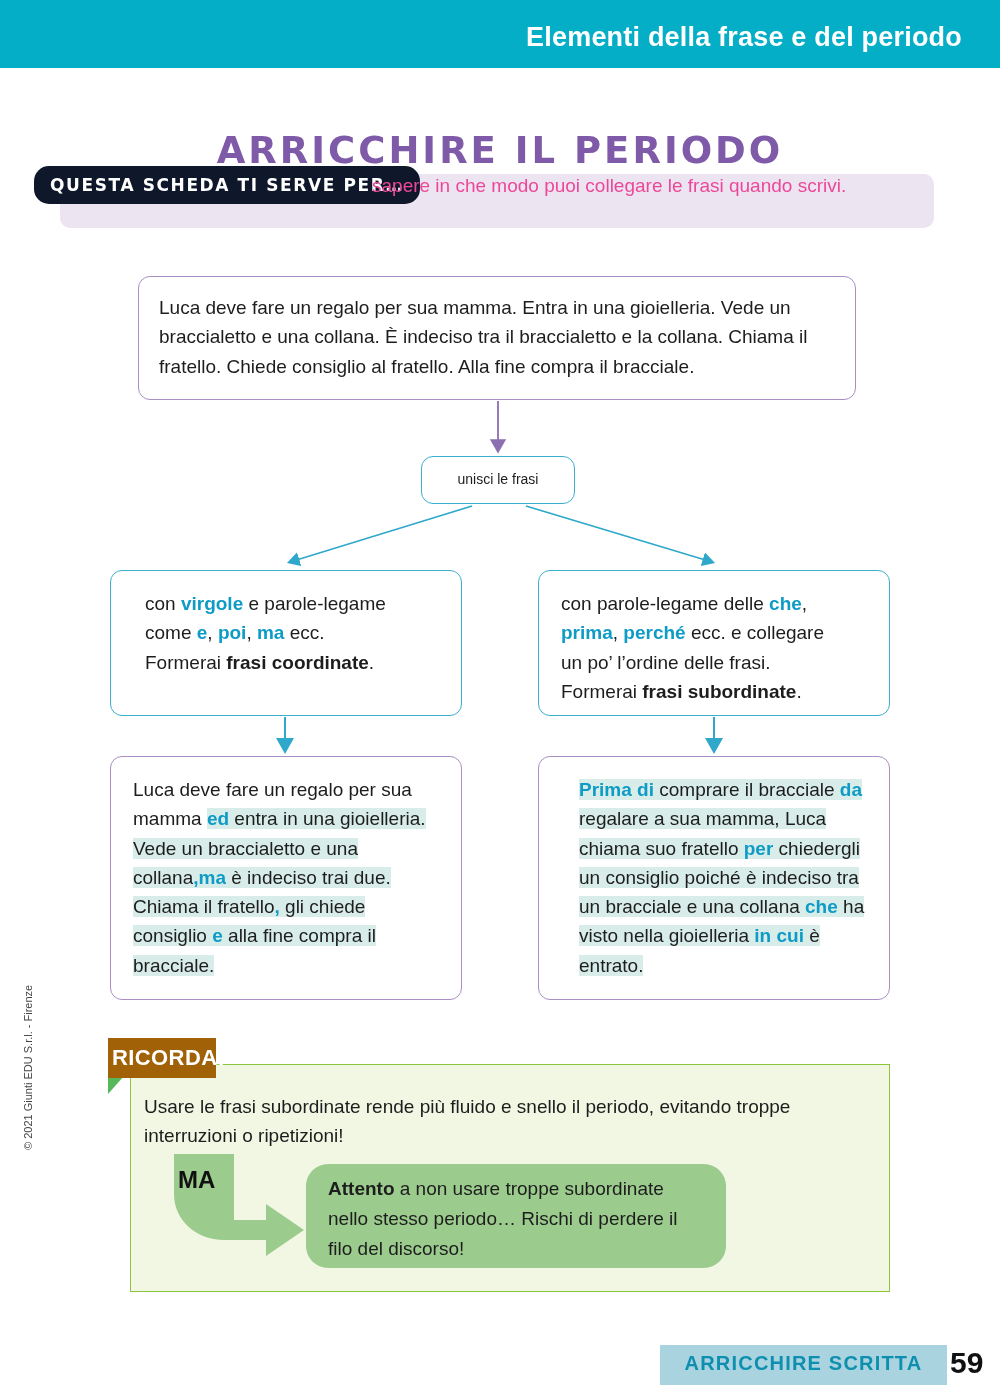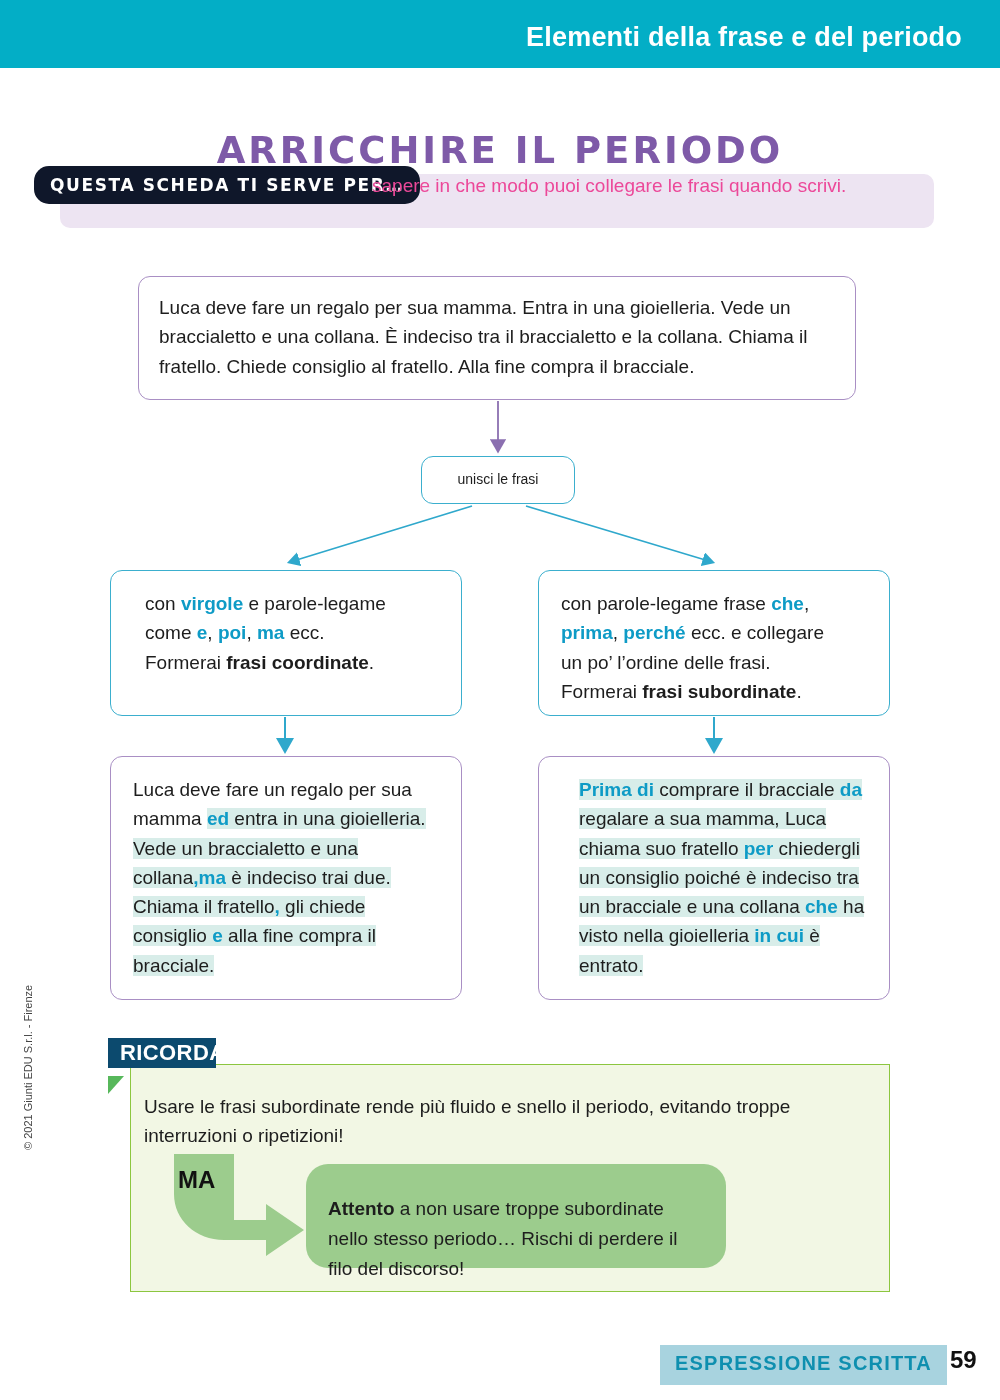--- a/index.html
+++ b/index.html
@@ -76,58 +76,58 @@
 
   .arrows{ position:absolute; left:0; top:0; width:1000px; height:1400px; pointer-events:none; }
 
   
   .ricorda-wrap{ position:absolute; left:130px; top:1064px; width:760px; height:228px; }
   .ricorda-box{
     position:absolute; left:0; top:0; width:760px; height:228px;
     box-sizing:border-box; background:#F2F7E4; border:1.4px solid #8CC63F;
   }
   .ricorda-badge{
-    position:absolute; left:-22px; top:-26px; width:108px; height:30px;
-    background:#0c4a6e; color:#ffffff;
+    position:absolute; left:-22px; top:-26px; width:108px; height:40px;
+    background:#a16207; color:#ffffff;
     font-size:22px; font-weight:bold; letter-spacing:.4px;
-    display:flex; align-items:center; padding-left:12px;
+    display:flex; align-items:center; padding-left:4px;
     box-sizing:border-box;
   }
   .ricorda-tail{
     position:absolute; left:-22px; top:12px; width:16px; height:18px;
     background:#57B85B; clip-path:polygon(0 0,100% 0,0 100%);
   }
   .ricorda-text{
     position:absolute; left:14px; top:28px; width:716px;
     font-size:19px; color:#1d1d1d; line-height:1.55;
   }
   .ma-label{
     position:absolute; left:48px; top:102px;
     font-size:24px; font-weight:bold; color:#111; z-index:3;
   }
   .attento-bubble{
     position:absolute; left:176px; top:100px; width:420px; height:104px;
     box-sizing:border-box; background:#9CCC8D; border-radius:22px;
-    padding:30px 22px 0 22px;
+    padding:10px 22px 0 22px;
     font-size:19px; color:#1d1d1d; line-height:1.58;
   }
 
   
   .footer-strip{
     position:absolute; left:660px; top:1345px; width:287px; height:40px;
     background:#A8D3DF;
   }
   .footer-label{
     position:absolute; left:660px; top:1352px; width:287px;
     text-align:center; color:#0E8FAF;
     font-size:20px; font-weight:bold; letter-spacing:1.2px;
   }
   .page-num{
     position:absolute; left:950px; top:1346px;
-    font-size:24px; font-weight:bold; color:#111;
+    font-size:30px; font-weight:bold; color:#111;
   }
   .copyright{
     position:absolute; left:22px; top:1150px;
     font-size:11px; color:#444;
     transform:rotate(-90deg); transform-origin:left top;
     white-space:nowrap;
   }
 </style>
 </head>
 <body>
@@ -151,21 +151,21 @@
   <span>unisci le frasi</span>
 </div>
 
 <div class="fbox bx-cyan" id="box-coord">
   <span>con </span><span class="kw">virgole</span><span> e parole-legame</span><br>
   <span>come </span><span class="kw">e</span><span>, </span><span class="kw">poi</span><span>, </span><span class="kw">ma</span><span> ecc.</span><br>
   <span>Formerai </span><span class="bold">frasi coordinate</span><span>.</span>
 </div>
 
 <div class="fbox bx-cyan" id="box-subord">
-  <span>con parole-legame frase </span><span class="kw">che</span><span>,</span><br>
+  <span>con parole-legame delle </span><span class="kw">che</span><span>,</span><br>
   <span class="kw">prima</span><span>, </span><span class="kw">perché</span><span> ecc. e collegare</span><br>
   <span>un po’ l’ordine delle frasi.</span><br>
   <span>Formerai </span><span class="bold">frasi subordinate</span><span>.</span>
 </div>
 
 <div class="fbox bx-purple" id="box-ex-left">
   <span>Luca deve fare un regalo per sua mamma </span><span class="kw hl">ed</span><span class="hl"> entra in una gioielleria. Vede un braccialetto e una collana</span><span class="kw hl">,</span><span class="kw hl">ma</span><span class="hl"> è indeciso trai due. Chiama il fratello</span><span class="kw hl">,</span><span class="hl"> gli chiede consiglio </span><span class="kw hl">e</span><span class="hl"> alla fine compra il bracciale.</span>
 </div>
 
 <div class="fbox bx-purple" id="box-ex-right">
@@ -199,15 +199,15 @@
              C30,90 8,70 8,44 Z" fill="#9CCC8D"></path>
   </svg>
   <div class="ma-label">MA</div>
 
   <div class="attento-bubble">
     <span class="bold">Attento</span><span> a non usare troppe subordinate nello stesso periodo… Rischi di perdere il filo del discorso!</span>
   </div>
 </div>
 
 <div class="footer-strip"></div>
-<div class="footer-label">ESPRESSIONE SCRITTA</div>
+<div class="footer-label">ARRICCHIRE SCRITTA</div>
 <div class="page-num">59</div>
 <div class="copyright">© 2021 Giunti EDU S.r.l. - Firenze</div>
 
 </body></html>

